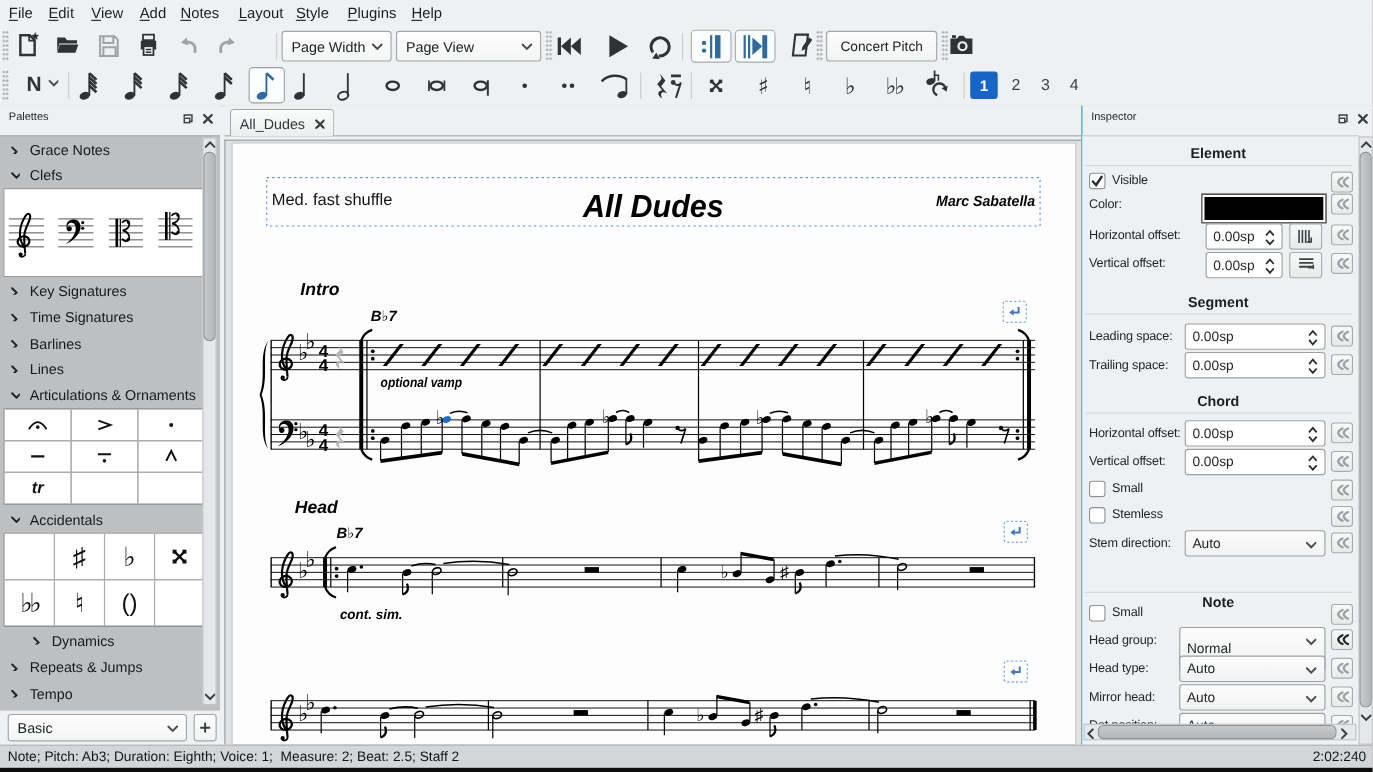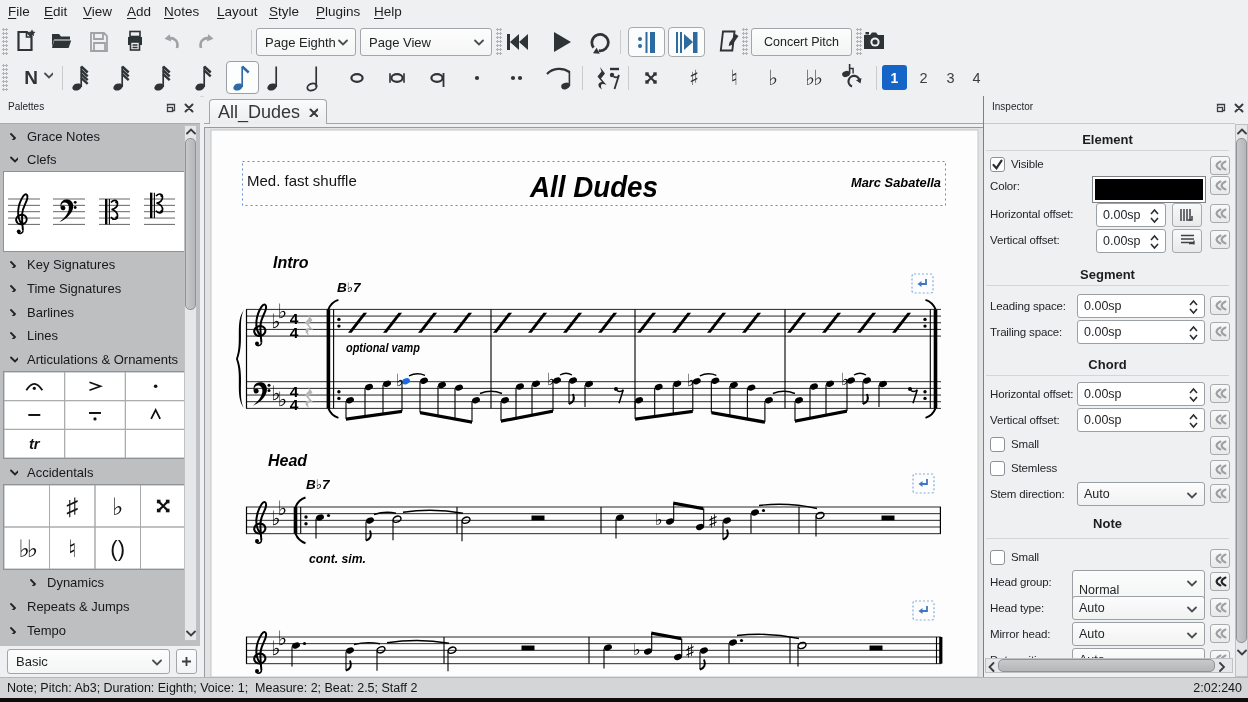--- a/index.html
+++ b/index.html
@@ -34,21 +34,21 @@
   #palette-tree{position:absolute;left:0;top:27px;width:200px;height:523px;background:#bdbfc1;border-top:1px solid #a9abad;}
   .pal-row{position:absolute;left:0;width:186px;height:23px;font-size:13px;color:#17191b;display:flex;align-items:center;}
   .pal-row .chev{margin-left:10px;margin-right:9px;}
   .pal-box{position:absolute;left:3px;background:#fff;border:1px solid #8f9193;box-sizing:border-box;}
   #workspace-row{position:absolute;left:0;top:550px;width:200px;height:31px;background:#eff0f1;}
   
   #score-area{position:absolute;left:204px;top:96px;width:779px;height:581px;background:#eff0f1;}
   #tabbar{position:absolute;left:0;top:0;width:100%;height:28px;}
   #tabbar .baseline{position:absolute;left:0;top:27px;width:100%;height:1px;background:#a3a6a8;}
   #tab-active{position:absolute;left:5px;top:3px;height:25px;background:linear-gradient(#fafbfb,#eceded);
-     border:1px solid #a3a6a8;border-bottom:none;border-radius:4px 4px 0 0;font-size:18px;color:#33373a;
+     border:1px solid #a3a6a8;border-bottom:none;border-radius:4px 4px 0 0;font-size:13px;color:#33373a;
      display:flex;align-items:center;padding:0 8px;box-sizing:border-box;}
   #canvas{position:absolute;left:0;top:31px;width:779px;height:550px;background:#e2e3e4;border-top:1px solid #989b9d;border-left:1px solid #989b9d;box-sizing:border-box;}
   #score-svg{position:absolute;left:0;top:31px;pointer-events:none;}
   
   #inspector{position:absolute;left:983px;top:96px;width:265px;height:581px;background:#eff0f1;border-left:1px solid #0ea5e9;}
   #inspector-content{position:absolute;left:0;top:27px;width:251px;height:554px;background:#eff0f1;border-top:1px solid #c6c8ca;overflow:hidden;}
   .insp-section-title{position:absolute;width:247px;text-align:center;font-weight:bold;font-size:13px;color:#1b1d1f;}
   .insp-sep{position:absolute;left:2px;width:243px;height:1px;background:#d4d5d6;}
   .insp-label{position:absolute;font-size:11.5px;letter-spacing:-0.15px;color:#232629;}
   .insp-spin,.insp-combo{position:absolute;background:#fff;border:1px solid #9ba0a4;border-radius:3px;
@@ -122,21 +122,21 @@
         </svg>
       </div>
       <div style="position:absolute;left:195px;top:6px;width:24px;height:24px;display:flex;align-items:center;justify-content:center;">
         <svg width="24" height="24" viewBox="0 0 24 24">
           <path d="M6 18 c -2 -7 3 -11 9 -9.5" stroke="#9fa3a6" stroke-width="2.6" fill="none" stroke-linecap="butt"></path>
           <path d="M13.3 4.2 l5.2 4.6 -6.6 2.6 z" fill="#9fa3a6"></path>
         </svg>
       </div>
       <div class="tb-sep" style="left:251px;"></div>
       <div class="combo" style="left:256px;top:4px;width:100px;height:28px;">
-        <span>Page Eighth</span>
+        <span>Page Width</span>
         <div class="chev">
           <svg width="10" height="7" viewBox="0 0 10 7">
             <path d="M1 1.5 l4 4 4 -4" stroke="#4a4e52" stroke-width="1.8" fill="none" stroke-linecap="round"></path>
           </svg>
         </div>
       </div>
       <div class="combo" style="left:360px;top:4px;width:132px;height:28px;">
         <span>Page View</span>
         <div class="chev">
           <svg width="10" height="7" viewBox="0 0 10 7">
@@ -1047,21 +1047,21 @@
           <svg width="10" height="7" viewBox="0 0 10 7" style="position: absolute; right: 7px; top: 9px;">
             <path d="M1 1.5 l4 4 4 -4" stroke="#4a4e52" stroke-width="1.8" fill="none" stroke-linecap="round"></path>
           </svg>
         </div>
         <div class="resetbtn" style="left:226px;top:360px;">
           <svg width="14" height="11" viewBox="0 0 14 11">
             <path d="M7.5 1.5 C 5 2.5 3.8 4 3.5 5.5 C 3.8 7 5 8.5 7.5 9.5" stroke="#9aa0a3" stroke-width="2" fill="none" stroke-linecap="round"></path>
             <path d="M12.5 1.5 C 10 2.5 8.8 4 8.5 5.5 C 8.8 7 10 8.5 12.5 9.5" stroke="#9aa0a3" stroke-width="2" fill="none" stroke-linecap="round"></path>
           </svg>
         </div>
-        <div class="insp-section-title" style="left:0px;top:392px;">Note</div>
+        <div class="insp-section-title" style="left:0px;top:416px;">Note</div>
         <div class="insp-sep" style="top:414px;"></div>
         <div class="cb" style="left:6px;top:426px;"></div>
         <div class="insp-label" style="left:27px;top:427px;">Small</div>
         <div class="resetbtn" style="left:226px;top:425px;">
           <svg width="14" height="11" viewBox="0 0 14 11">
             <path d="M7.5 1.5 C 5 2.5 3.8 4 3.5 5.5 C 3.8 7 5 8.5 7.5 9.5" stroke="#9aa0a3" stroke-width="2" fill="none" stroke-linecap="round"></path>
             <path d="M12.5 1.5 C 10 2.5 8.8 4 8.5 5.5 C 8.8 7 10 8.5 12.5 9.5" stroke="#9aa0a3" stroke-width="2" fill="none" stroke-linecap="round"></path>
           </svg>
         </div>
         <div class="insp-label" style="left:6px;top:452px;">Head group:</div>

